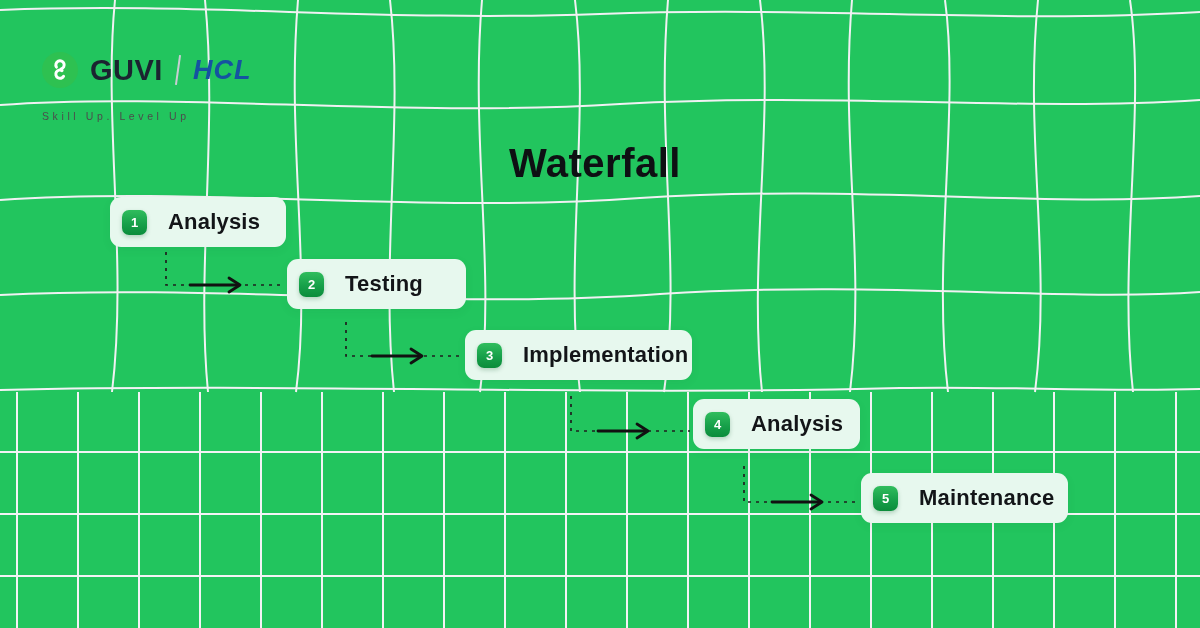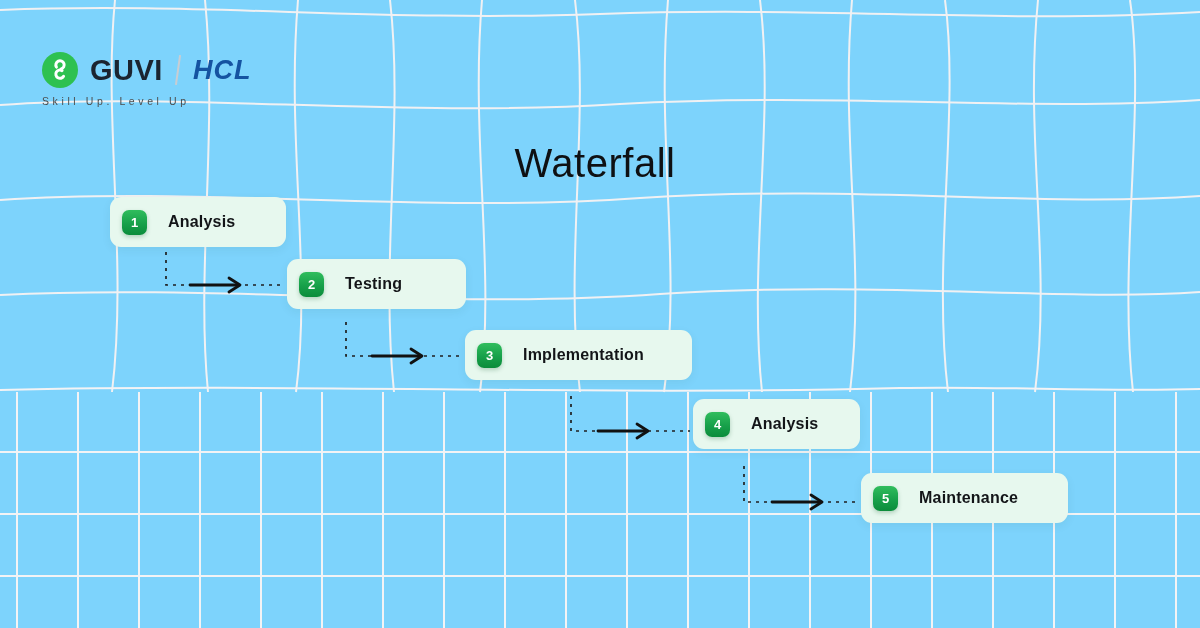--- a/index.html
+++ b/index.html
@@ -6,21 +6,21 @@
   html, body { width: 1200px; height: 628px; }
   body {
     font-family: "Liberation Sans", "DejaVu Sans", sans-serif;
     background: #ffffff;
     overflow: hidden;
   }
   .canvas {
     position: relative;
     width: 1200px;
     height: 628px;
-    background: #7dd3fc;
+    background: #22c55e;
     overflow: hidden;
   }
   .bg-grid {
     position: absolute;
     inset: 0;
     z-index: 0;
     pointer-events: none;
   }
 
   
@@ -59,36 +59,36 @@
     margin: 0 2px;
   }
   .hcl-wordmark {
     font-size: 27px;
     font-weight: 700;
     font-style: italic;
     letter-spacing: 1px;
     color: #1553a1;
   }
   .brand-tagline {
-    margin-top: 7px;
+    margin-top: 22px;
     font-size: 10.5px;
     letter-spacing: 3.6px;
     color: #4c4c4c;
     font-weight: 500;
   }
 
   
   .title {
     position: absolute;
     top: 141px;
     left: 0;
     width: 1190px;
     text-align: center;
     font-size: 40px;
-    font-weight: 400;
+    font-weight: 700;
     color: #0e1013;
     letter-spacing: 0.5px;
     z-index: 2;
   }
 
   
   .step {
     position: absolute;
     height: 50px;
     background: #e7f8ee;
@@ -108,21 +108,21 @@
     color: #ffffff;
     font-size: 13px;
     font-weight: 700;
     display: flex;
     align-items: center;
     justify-content: center;
     box-shadow: 0 2px 4px rgba(10, 90, 40, 0.25);
     flex: 0 0 auto;
   }
   .step-label {
-    font-size: 16px;
+    font-size: 22px;
     font-weight: 600;
     color: #131518;
     letter-spacing: 0.2px;
   }
   .s1 { left: 110px; top: 197px; width: 176px; }
   .s2 { left: 287px; top: 259px; width: 179px; }
   .s3 { left: 465px; top: 330px; width: 227px; }
   .s4 { left: 693px; top: 399px; width: 167px; }
   .s5 { left: 861px; top: 473px; width: 207px; }
 

